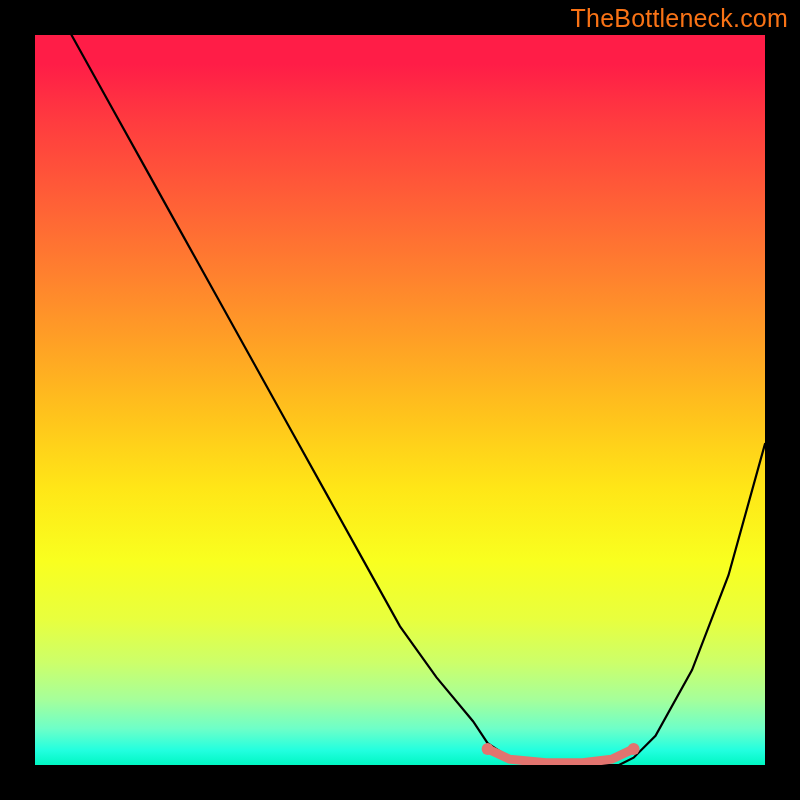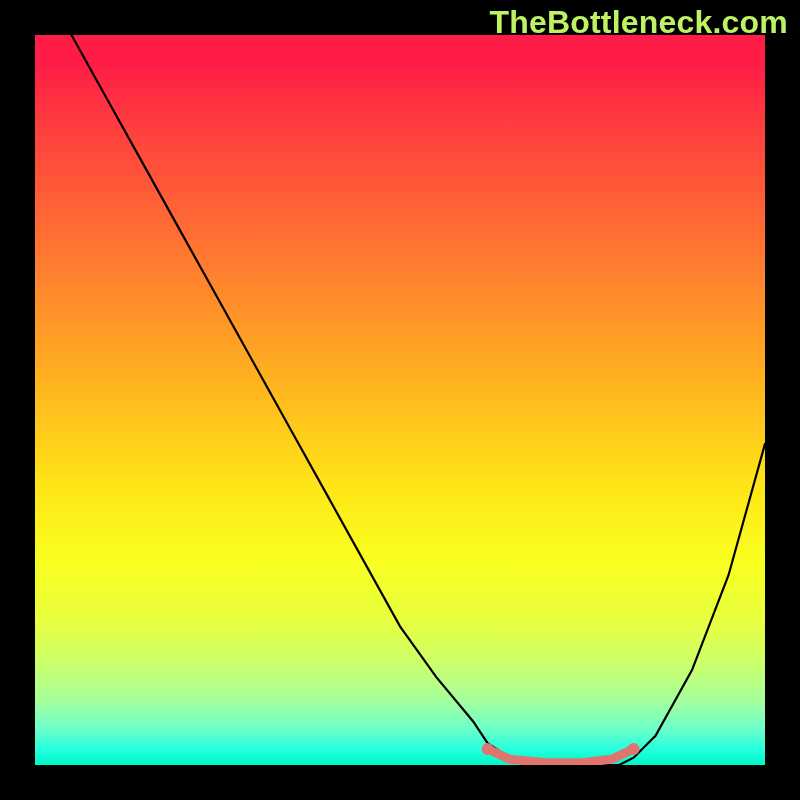--- a/index.html
+++ b/index.html
@@ -8,23 +8,23 @@
     position: relative;
     width: 800px;
     height: 800px;
     background: #000;
   }
   .watermark {
     position: absolute;
     top: 4px;
     right: 12px;
     font-family: Arial, Helvetica, sans-serif;
-    font-size: 32px;
-    font-weight: 700;
-    color: #bef264;
+    font-size: 25px;
+    font-weight: 400;
+    color: #f97316;
     letter-spacing: 0.2px;
   }
   .plot {
     position: absolute;
     left: 35px;
     top: 35px;
     width: 730px;
     height: 730px;
     overflow: hidden;
   }

